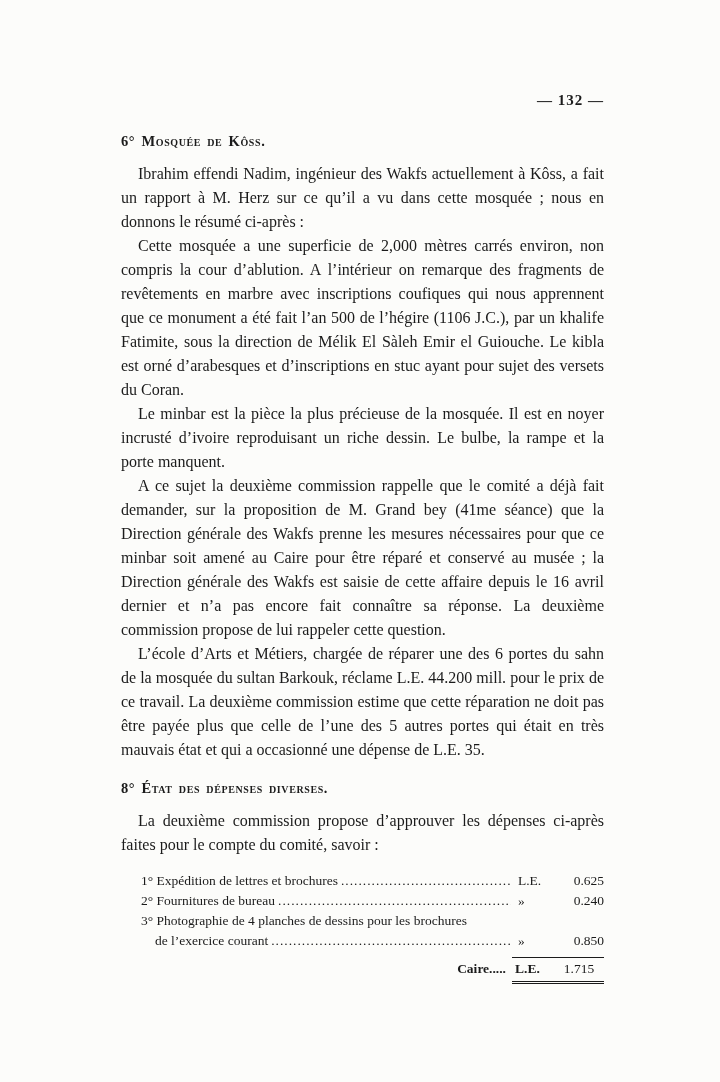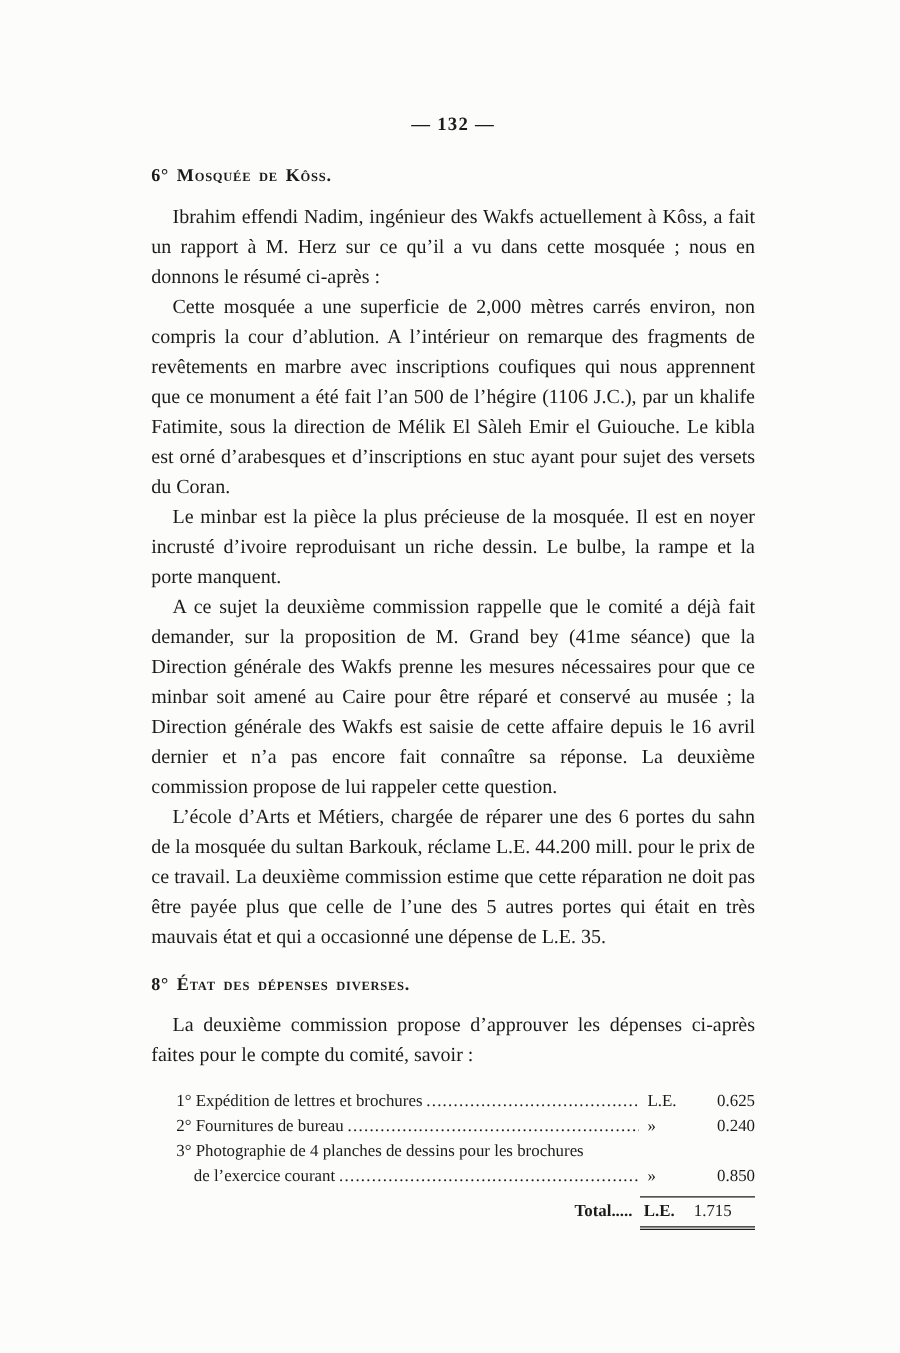--- a/index.html
+++ b/index.html
@@ -8,21 +8,21 @@
     background:#fcfcfa;
     font-family:"Liberation Serif","DejaVu Serif",serif;
     color:#1b1b1b;
   }
   .sheet{
     box-sizing:border-box;
     width:720px;height:1082px;
     padding:92px 116px 0 121px;
   }
   .pageno{
-    text-align:center;
+    text-align:right;
     font-size:15px;
     font-weight:bold;
     letter-spacing:1px;
     margin-bottom:24px;
   }
   h2.heading{
     margin:18px 0 12px 0;
     text-align:left;
     font-size:14.5px;
     font-weight:bold;
@@ -69,21 +69,21 @@
   .total-box{
     display:inline-flex;
     align-items:baseline;
     width:90px;
     border-top:1px solid #1b1b1b;
     border-bottom:3px double #1b1b1b;
     padding:1px 1px 2px 1px;
     font-weight:bold;
   }
   .total-box .cur{width:40px;padding-left:2px;}
-  .total-box .amt{flex:1;text-align:left;}
+  .total-box .amt{flex:1;text-align:center;}
 </style>
 </head>
 <body>
 
 <div class="sheet">
 
   <div class="pageno">— 132 —</div>
 
   <section class="sec">
     <h2 class="heading">6° Mosquée de Kôss.</h2>
@@ -122,21 +122,21 @@
       <span class="exp-label">3° Photographie de 4 planches de dessins pour les brochures</span>
     </div>
     <div class="exp-row">
       <span class="exp-label cont">de l’exercice courant</span>
       <span class="leader"></span>
       <span class="cur">»</span>
       <span class="amt">0.850</span>
     </div>
 
     <div class="exp-total">
-      <span class="total-label">Total.....</span>
+      <span class="total-label">Caire.....</span>
       <span class="total-box">
         <span class="cur">L.E.</span>
         <span class="amt">1.715</span>
       </span>
     </div>
 
   </div>
 
 </div>
 

